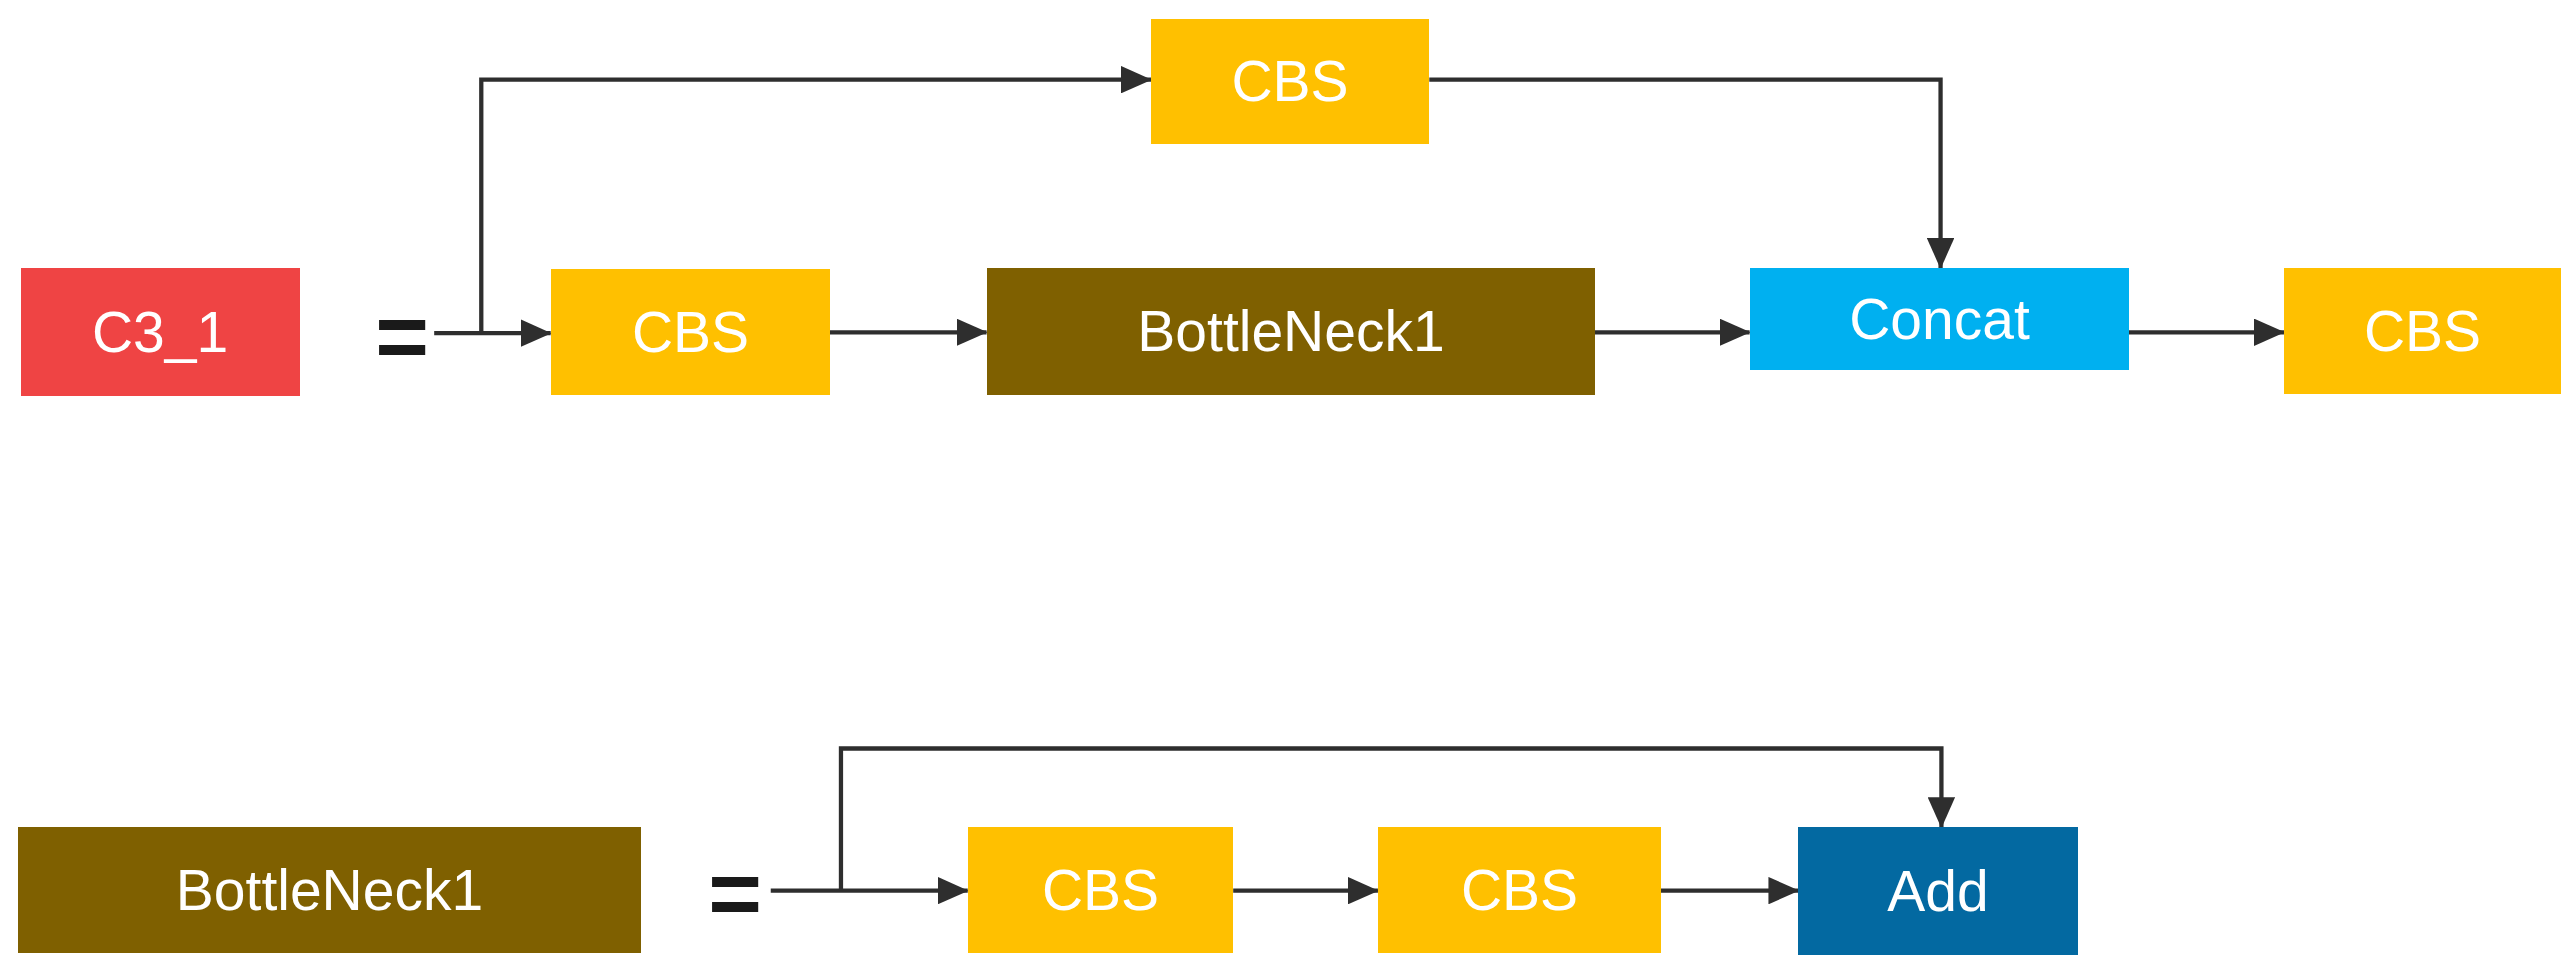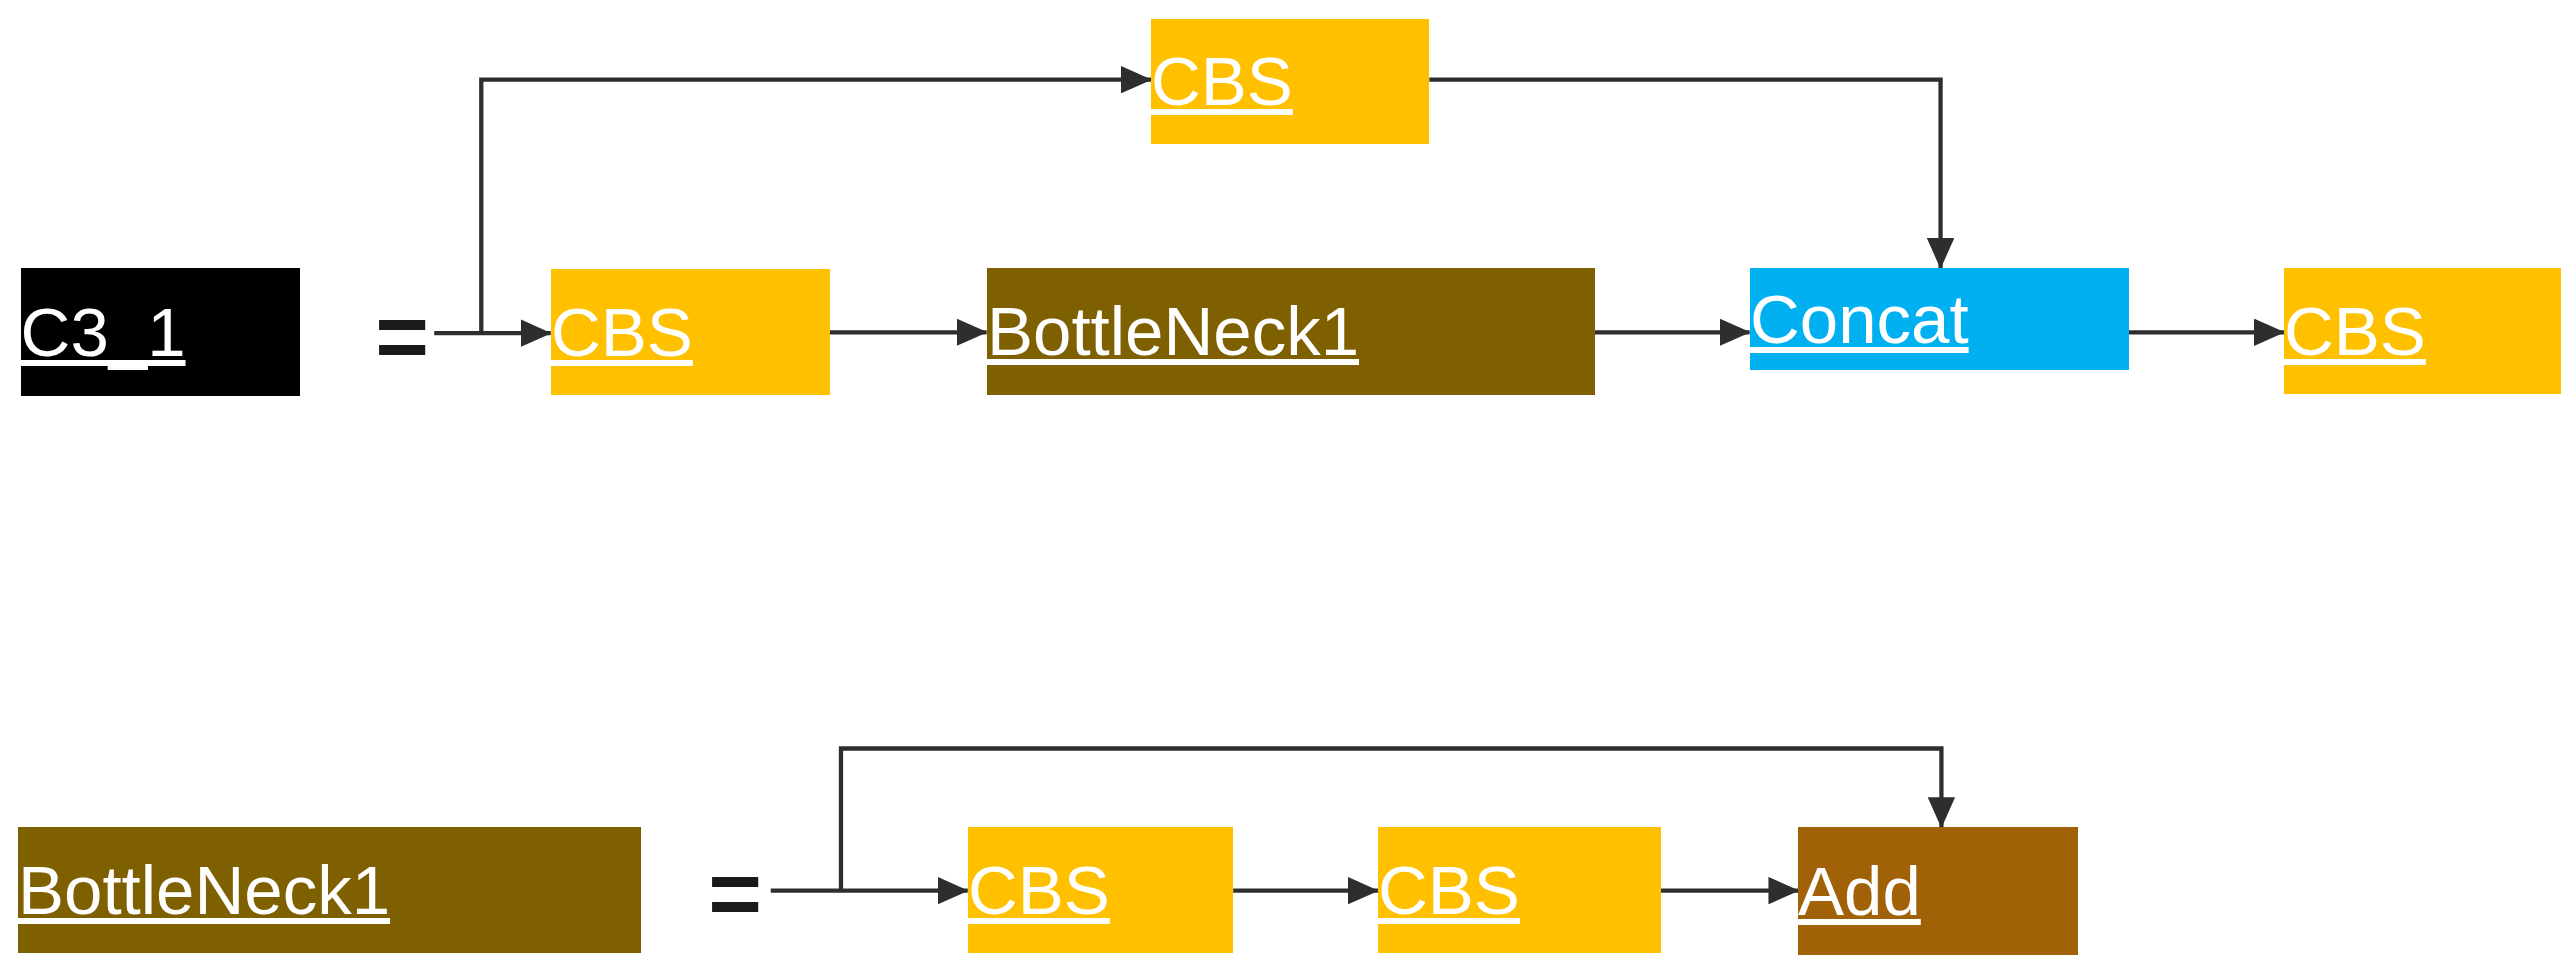--- a/index.html
+++ b/index.html
@@ -11,22 +11,22 @@
   html,body{margin:0;padding:0;}
   body{
     width:2576px;height:978px;overflow:hidden;
     background:var(--bg-color);
     font-family:"Liberation Sans","DejaVu Sans",sans-serif;
   }
   .canvas{position:relative;width:2576px;height:978px;background:var(--bg-color);}
   .wires{position:absolute;left:0;top:0;width:2576px;height:978px;}
   .wires path{stroke:var(--line-color);stroke-width:5;fill:none;}
   .node{
-    position:absolute;display:flex;align-items:center;
-    color:var(--label-color);font-size:69px;line-height:1;white-space:nowrap;text-decoration:underline;
+    position:absolute;display:flex;align-items:center;justify-content:center;
+    color:var(--label-color);font-size:57px;line-height:1;white-space:nowrap;
   }
   .equals{
     position:absolute;display:flex;align-items:center;justify-content:center;
     color:var(--equals-color);font-size:92px;font-weight:700;line-height:1;
   }
 </style>
 </head>
 <body>
 
 <div class="canvas">
@@ -44,21 +44,21 @@
     <path d="M969 388 H1152" marker-end="url(#arrow)"></path>
     <path d="M1862 388 H2043" marker-end="url(#arrow)"></path>
     <path d="M2486 388 H2667" marker-end="url(#arrow)"></path>
 
     <path d="M900 1040 H1130" marker-end="url(#arrow)"></path>
     <path d="M982 1040 V874 H2267 V966" marker-end="url(#arrow)"></path>
     <path d="M1440 1040 H1609" marker-end="url(#arrow)"></path>
     <path d="M1939 1040 H2100" marker-end="url(#arrow)"></path>
   </svg>
 
-  <div class="node" style="left: 20.6px; top: 268px; width: 279px; height: 128px; background-color: #000000;">
+  <div class="node" style="left: 20.6px; top: 268px; width: 279px; height: 128px; background-color: #ef4444;">
     <span>C3_1</span>
   </div>
 
   <div class="equals" style="left:342px;top:276px;width:120px;height:120px;">=</div>
 
   <div class="node" style="left: 1151px; top: 19px; width: 278px; height: 125px; background-color: rgb(255, 192, 0);">
     <span>CBS</span>
   </div>
 
   <div class="node" style="left: 551px; top: 269px; width: 279px; height: 126px; background-color: rgb(255, 192, 0);">
@@ -84,18 +84,18 @@
   <div class="equals" style="left:675px;top:833px;width:120px;height:120px;">=</div>
 
   <div class="node" style="left: 968px; top: 827px; width: 265px; height: 126px; background-color: rgb(255, 192, 0);">
     <span>CBS</span>
   </div>
 
   <div class="node" style="left: 1378px; top: 827px; width: 283px; height: 126px; background-color: rgb(255, 192, 0);">
     <span>CBS</span>
   </div>
 
-  <div class="node" style="left: 1798px; top: 827px; width: 280px; height: 128px; background-color: #a16207;">
+  <div class="node" style="left: 1798px; top: 827px; width: 280px; height: 128px; background-color: #0369a1;">
     <span>Add</span>
   </div>
 
 </div>
 
 
 </body></html>

